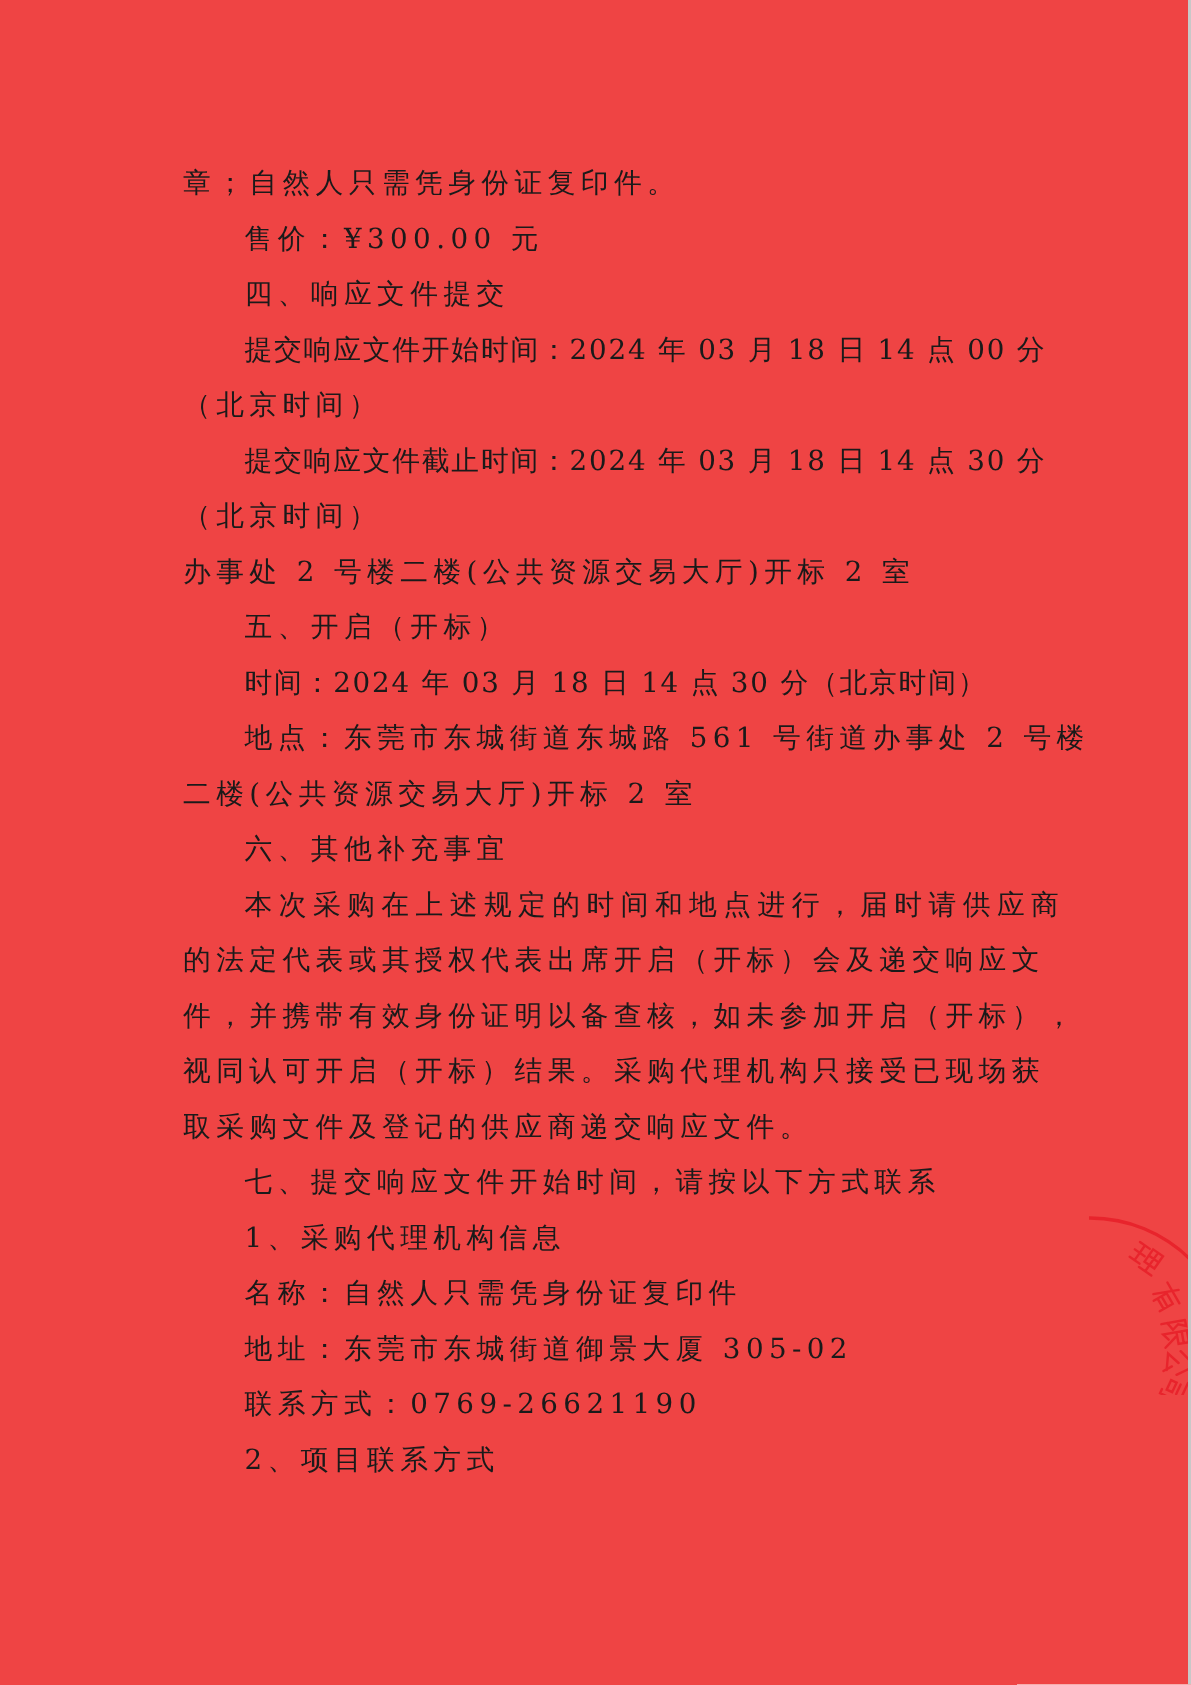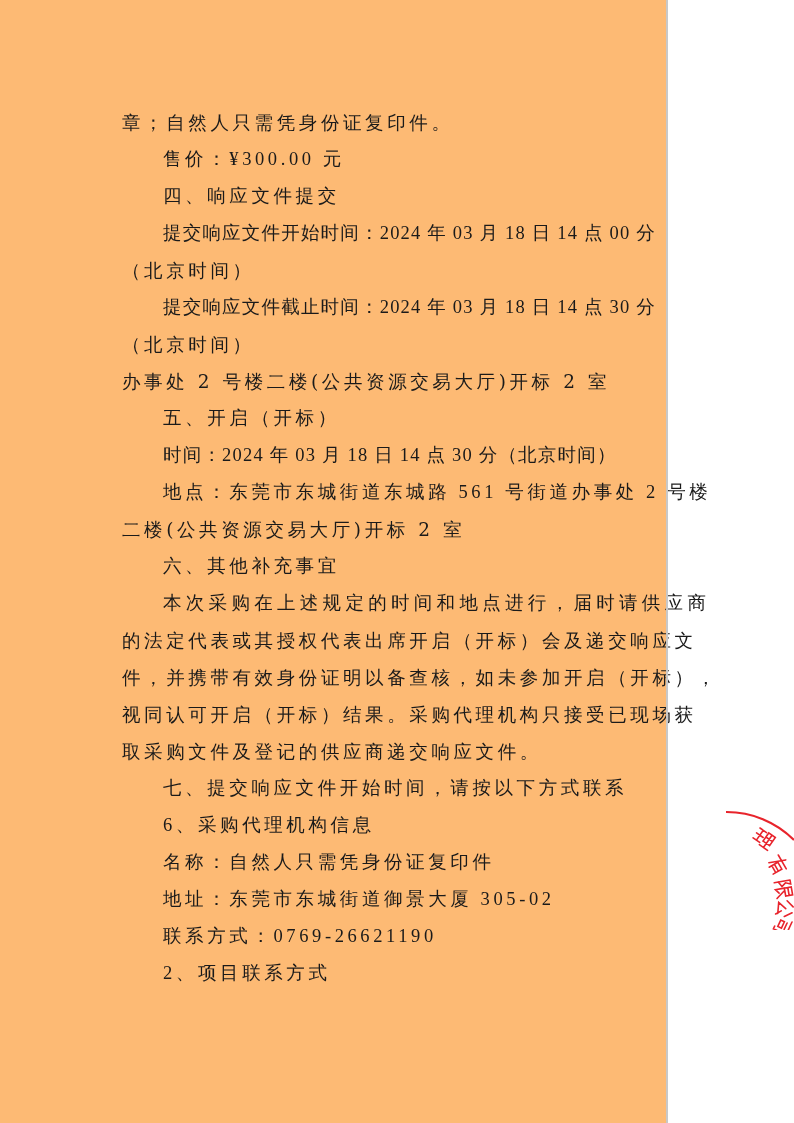--- a/index.html
+++ b/index.html
@@ -12,23 +12,23 @@
       height: 1123px;
       position: relative;
       overflow: hidden;
       font-family: "DejaVu Serif", "Liberation Serif", serif;
       color: #1a1a1a;
     }
     .page {
       position: absolute;
       left: 0;
       top: 0;
-      width: 668px;
+      width: 794px;
       height: 1123px;
-      background: #fdba74;
+      background: #ef4444;
     }
     .page-edge {
       position: absolute;
       right: 0;
       top: 0;
       width: 2px;
       height: 1123px;
       background: #c8c8c8;
     }
     .content {
@@ -39,21 +39,20 @@
     }
     .line {
       height: 37px;
       line-height: 37px;
       font-size: 18.5px;
       letter-spacing: 3.6px;
       white-space: nowrap;
     }
     .indent {
       padding-left: 41px;
-      font-family: Liberation Serif, serif;
     }
     .line.tight {
       letter-spacing: 1.2px;
     }
     .line.justify {
       letter-spacing: 4.3px;
       text-align: center;
     }
     .seal {
       position: absolute;
@@ -85,21 +84,21 @@
     <div class="line indent tight">时间：2024 年 03 月 18 日 14 点 30 分（北京时间）</div>
     <div class="line indent">地点：东莞市东城街道东城路 561 号街道办事处 2 号楼</div>
     <div class="line">二楼(公共资源交易大厅)开标 2 室</div>
     <div class="line indent">六、其他补充事宜</div>
     <div class="line indent justify">本次采购在上述规定的时间和地点进行，届时请供应商</div>
     <div class="line">的法定代表或其授权代表出席开启（开标）会及递交响应文</div>
     <div class="line">件，并携带有效身份证明以备查核，如未参加开启（开标），</div>
     <div class="line">视同认可开启（开标）结果。采购代理机构只接受已现场获</div>
     <div class="line">取采购文件及登记的供应商递交响应文件。</div>
     <div class="line indent">七、提交响应文件开始时间，请按以下方式联系</div>
-    <div class="line indent">6、采购代理机构信息</div>
+    <div class="line indent">1、采购代理机构信息</div>
     <div class="line indent">名称：自然人只需凭身份证复印件</div>
     <div class="line indent">地址：东莞市东城街道御景大厦 305-02</div>
     <div class="line indent">联系方式：0769-26621190</div>
     <div class="line indent">2、项目联系方式</div>
   </div>
 
   <div class="seal">
     <svg viewBox="0 0 120 150" xmlns="http://www.w3.org/2000/svg">
       <path d="M 36 32 A 95 95 0 0 1 104 60" fill="none" stroke="#e8242c" stroke-width="2.2"></path>
       <g fill="none" stroke="#e8242c" stroke-width="1.6" stroke-linecap="round">

